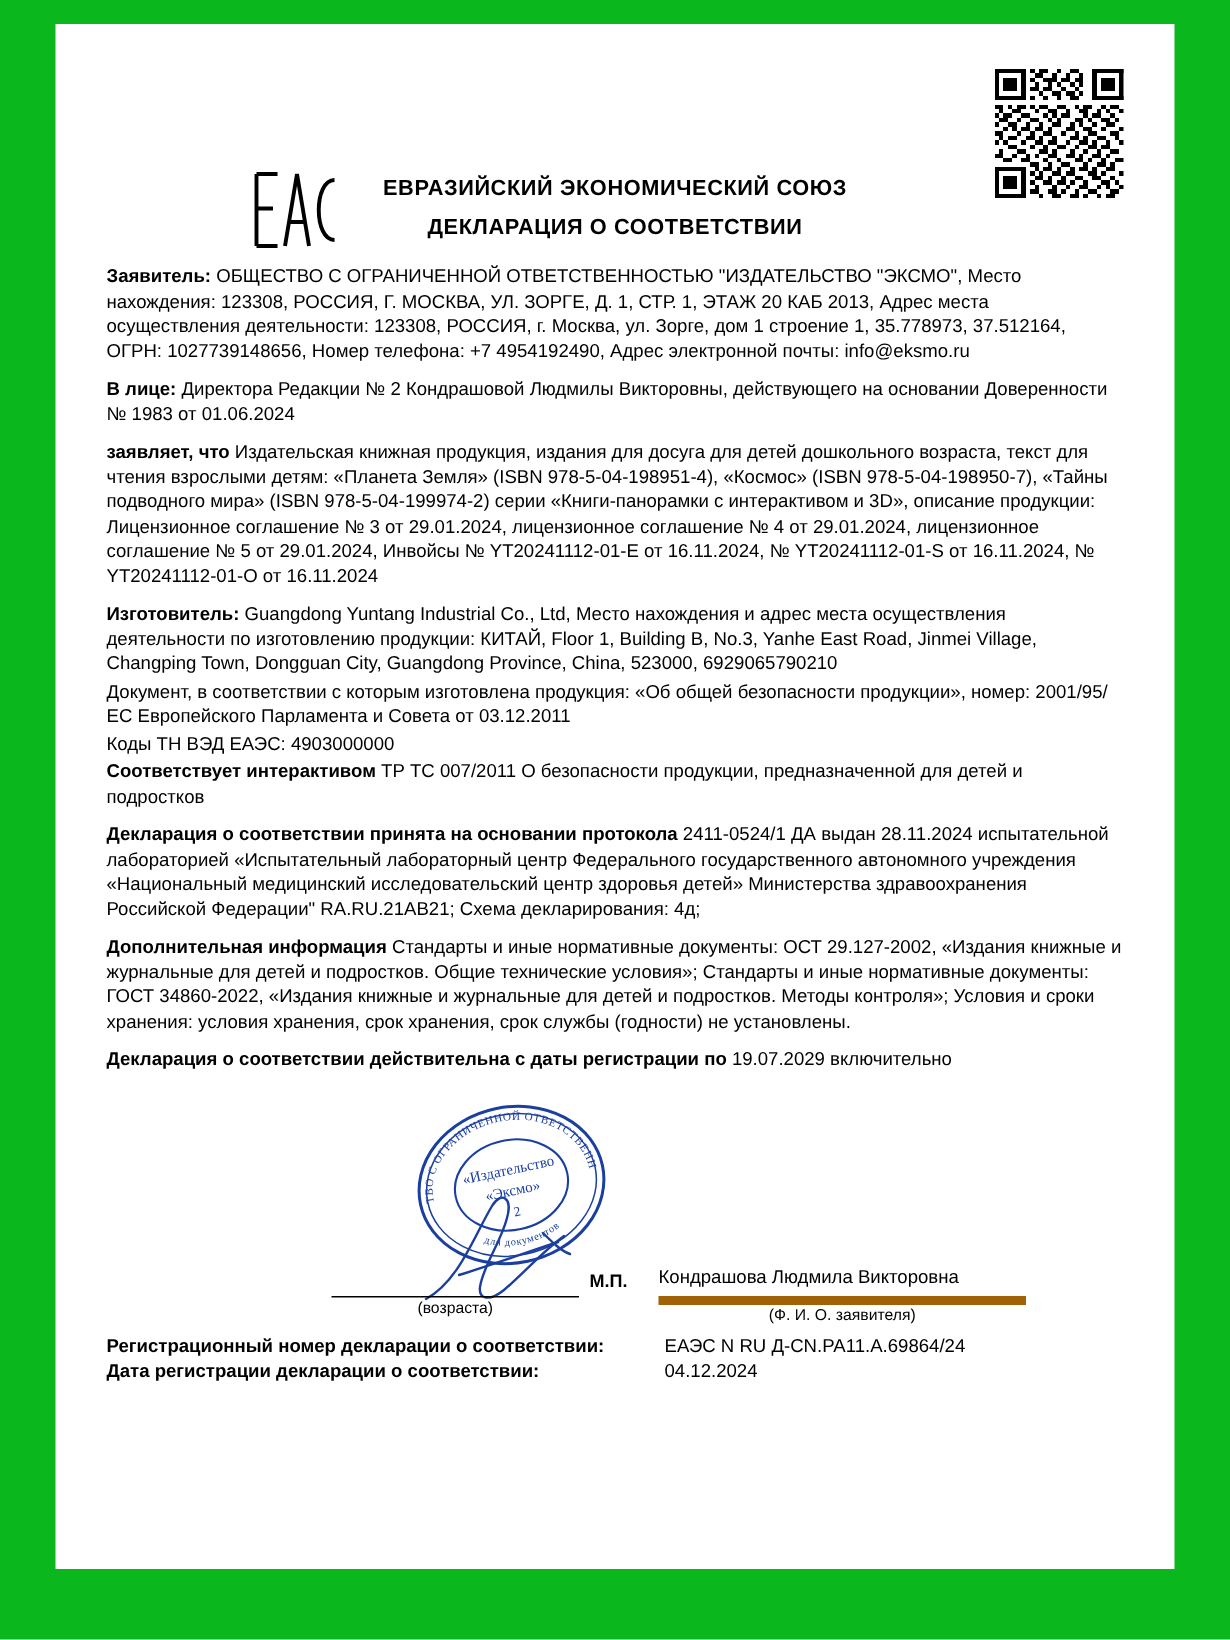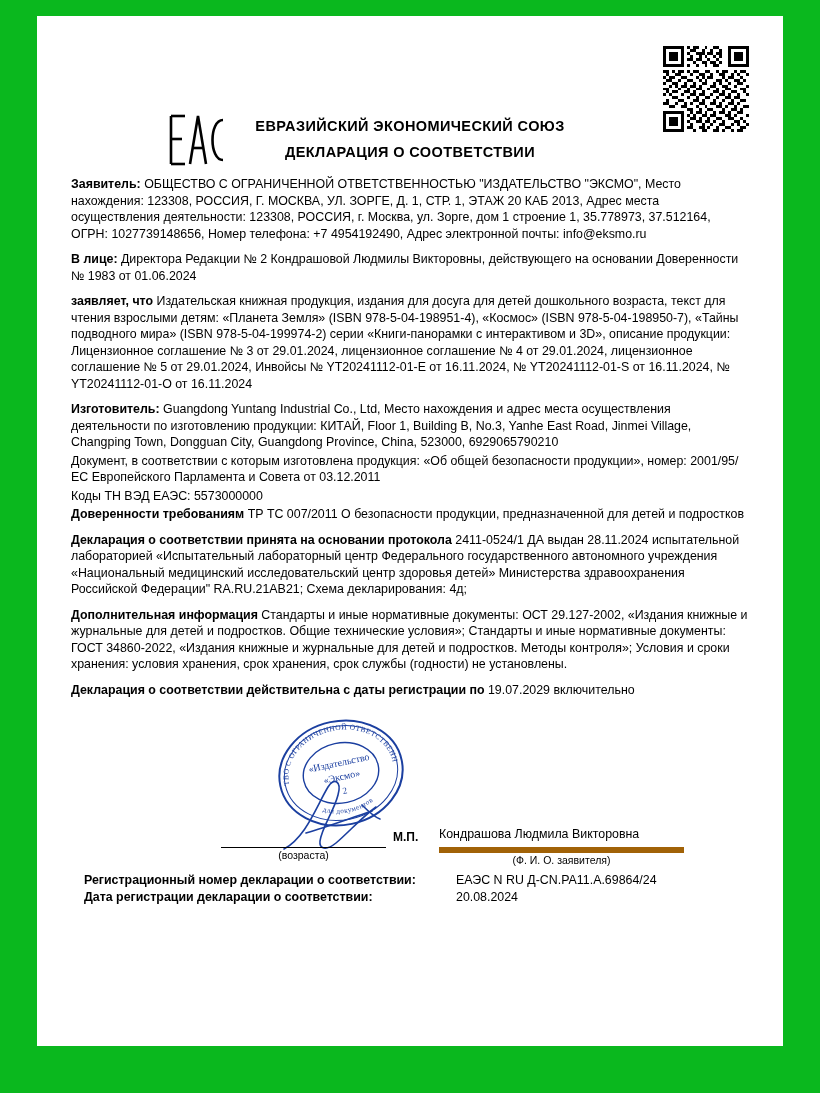--- a/index.html
+++ b/index.html
@@ -126,21 +126,20 @@
   }
 
   .reg-rows {
     margin-top: 6px;
     font-size: 12.4px;
   }
   .reg-row {
     display: flex;
     align-items: center;
     margin-bottom: 3px;
-    margin-left: 13px;
   }
   .reg-label {
     font-weight: bold;
     width: 372px;
     flex: 0 0 372px;
   }
   .reg-value {
     flex: 1;
   }
 </style>
@@ -391,24 +390,24 @@
     <p class="para"><span class="lbl">Заявитель:</span><span> ОБЩЕСТВО С ОГРАНИЧЕННОЙ ОТВЕТСТВЕННОСТЬЮ "ИЗДАТЕЛЬСТВО "ЭКСМО", Место нахождения: 123308, РОССИЯ, Г. МОСКВА, УЛ. ЗОРГЕ, Д. 1, СТР. 1, ЭТАЖ 20 КАБ 2013, Адрес места осуществления деятельности: 123308, РОССИЯ, г. Москва, ул. Зорге, дом 1 строение 1, 35.778973, 37.512164, ОГРН: 1027739148656, Номер телефона: +7 4954192490, Адрес электронной почты: info@eksmo.ru</span></p>
 
     <p class="para"><span class="lbl">В лице:</span><span> Директора Редакции № 2 Кондрашовой Людмилы Викторовны, действующего на основании Доверенности № 1983 от 01.06.2024</span></p>
 
     <p class="para"><span class="lbl">заявляет, что</span><span>  Издательская книжная продукция, издания для досуга для детей дошкольного возраста, текст для чтения взрослыми детям: «Планета Земля» (ISBN 978-5-04-198951-4), «Космос» (ISBN 978-5-04-198950-7), «Тайны подводного мира» (ISBN 978-5-04-199974-2) серии «Книги-панорамки с интерактивом и 3D», описание продукции: Лицензионное соглашение № 3 от 29.01.2024, лицензионное соглашение № 4 от 29.01.2024, лицензионное соглашение № 5 от 29.01.2024, Инвойсы № YT20241112-01-E от 16.11.2024, № YT20241112-01-S от 16.11.2024, № YT20241112-01-O от 16.11.2024</span></p>
 
     <p class="para tight"><span class="lbl">Изготовитель:</span><span> Guangdong Yuntang Industrial Co., Ltd, Место нахождения и адрес места осуществления деятельности по изготовлению продукции: КИТАЙ, Floor 1, Building B, No.3, Yanhe East Road, Jinmei Village, Changping Town, Dongguan City, Guangdong Province, China, 523000, 6929065790210</span></p>
 
     <p class="para tight">Документ, в соответствии с которым изготовлена продукция: «Об общей безопасности продукции», номер: 2001/95/ЕС Европейского Парламента и Совета  от 03.12.2011</p>
 
-    <p class="para tight">Коды ТН ВЭД ЕАЭС: 5573000000</p>
-
-
-    <p class="para"><span class="lbl">Доверенности требованиям</span><span>  ТР ТС 007/2011 О безопасности продукции, предназначенной для детей и подростков</span></p>
+    <p class="para tight">Коды ТН ВЭД ЕАЭС: 4903000000</p>
+
+
+    <p class="para"><span class="lbl">Соответствует интерактивом</span><span>  ТР ТС 007/2011 О безопасности продукции, предназначенной для детей и подростков</span></p>
 
     <p class="para"><span class="lbl">Декларация о соответствии принята на основании протокола</span><span> 2411-0524/1 ДА выдан 28.11.2024 испытательной лабораторией «Испытательный лабораторный центр Федерального государственного автономного учреждения «Национальный медицинский исследовательский центр здоровья детей» Министерства здравоохранения Российской Федерации" RA.RU.21AB21; Схема декларирования: 4д;</span></p>
 
     <p class="para"><span class="lbl">Дополнительная информация</span><span> Стандарты и иные нормативные документы: ОСТ 29.127-2002, «Издания книжные и журнальные для детей и подростков. Общие технические условия»; Стандарты и иные нормативные документы: ГОСТ 34860-2022, «Издания книжные и журнальные для детей и подростков. Методы контроля»; Условия и сроки хранения: условия хранения, срок хранения, срок службы (годности) не установлены.</span></p>
 
     <p class="para"><span class="lbl">Декларация о соответствии действительна с даты регистрации по</span><span> 19.07.2029 включительно</span></p>
 
   </div>
 
   <div class="sign-area">
@@ -450,17 +449,17 @@
     <div class="sign-line-right">(Ф. И. О. заявителя)</div>
   </div>
 
   <div class="reg-rows">
     <div class="reg-row">
       <div class="reg-label">Регистрационный номер декларации о соответствии:</div>
       <div class="reg-value">ЕАЭС N RU Д-CN.РА11.А.69864/24</div>
     </div>
     <div class="reg-row">
       <div class="reg-label">Дата регистрации декларации о соответствии:</div>
-      <div class="reg-value">20.08.2024</div>
+      <div class="reg-value">04.12.2024</div>
     </div>
   </div>
 
 </div>
 
 </body></html>

